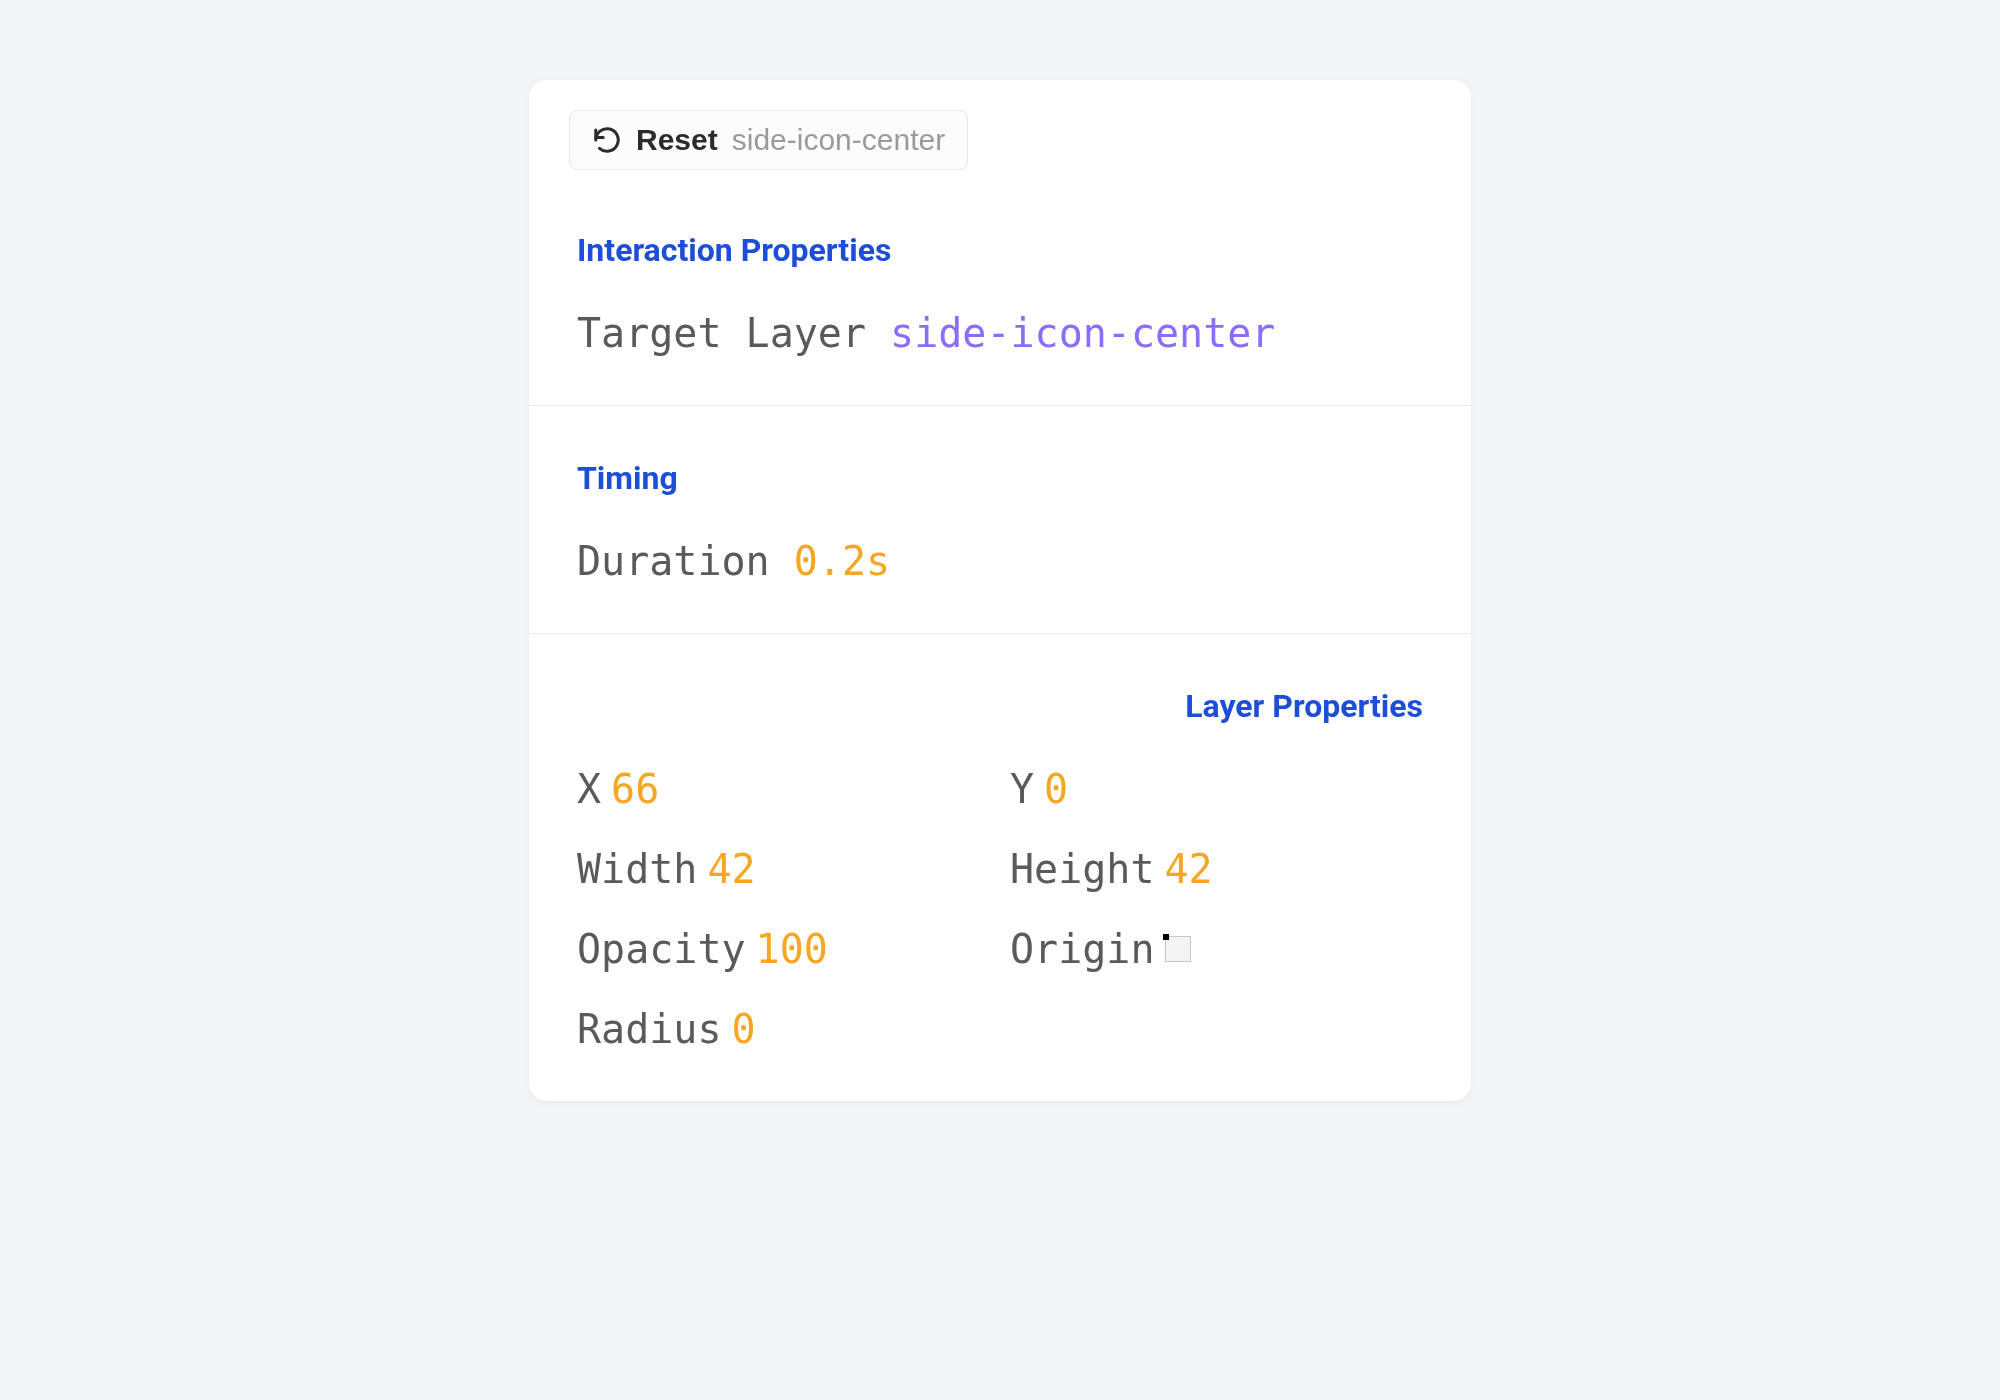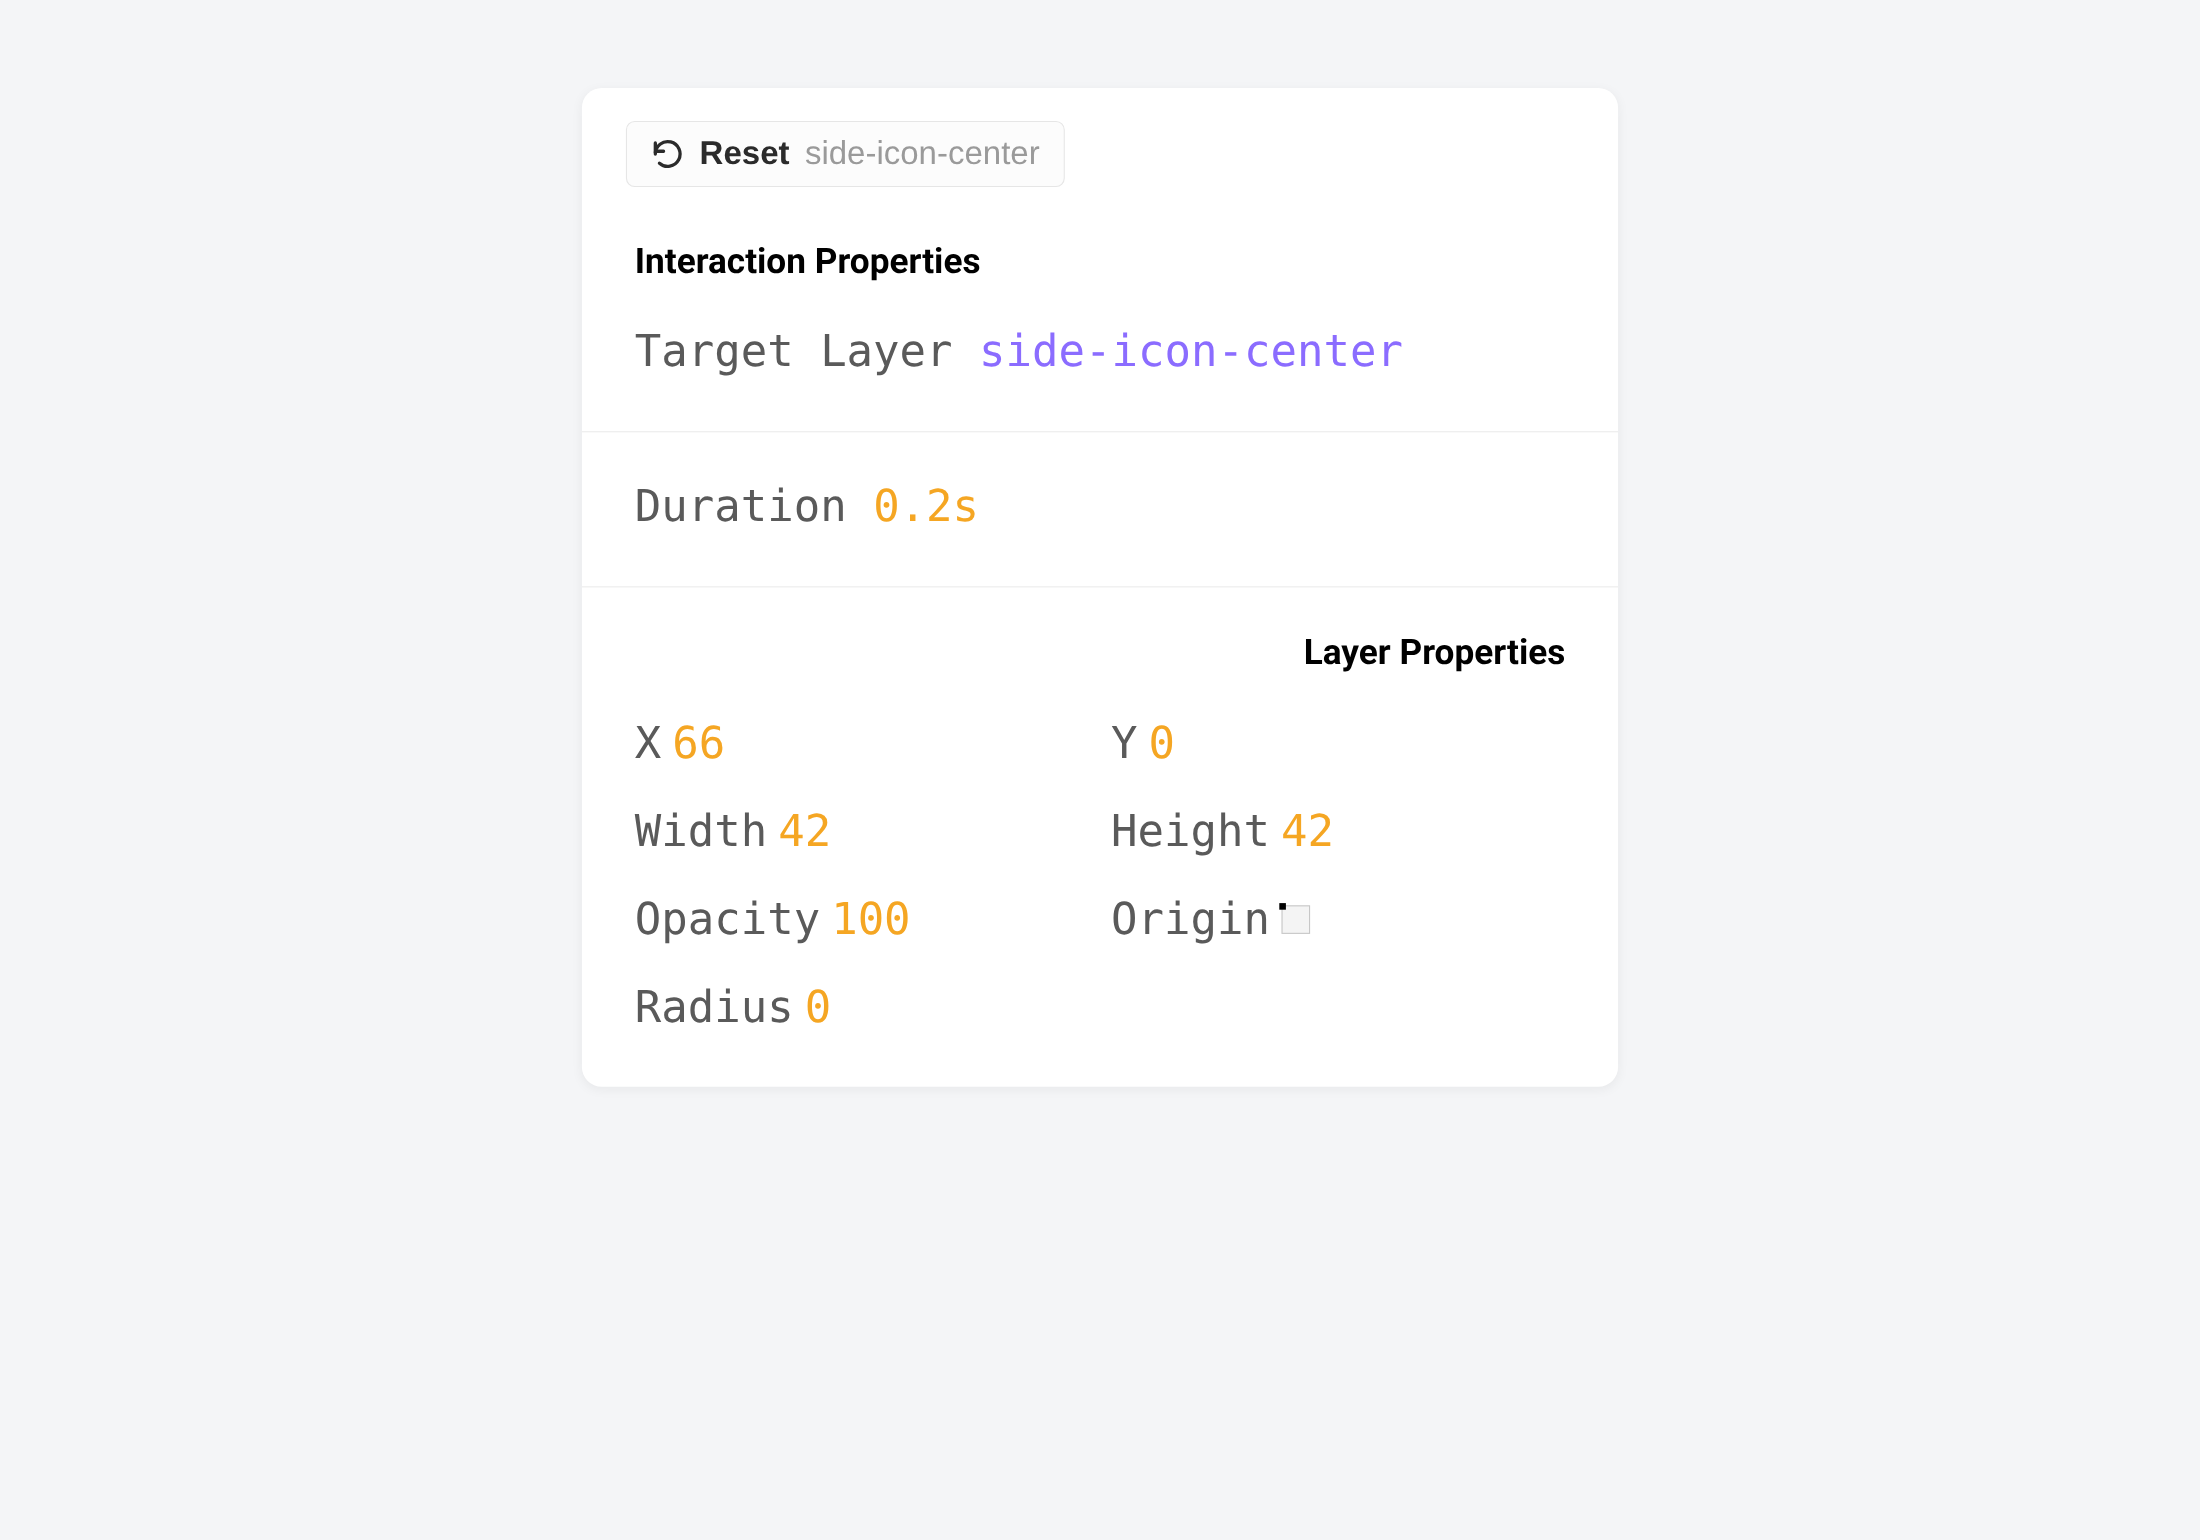--- a/index.html
+++ b/index.html
@@ -59,22 +59,23 @@
     font-weight: 700;
     color: #2b2b2b;
   }
   .reset-target {
     color: #9a9a9a;
     font-weight: 500;
   }
   .section-title {
     font-size: 32px;
     font-weight: 700;
-    color: #000000;
+    color: #1d4ed8;
     margin-bottom: 36px;
+    margin-top: 13px;
   }
   .mono {
     font-family: ui-monospace, SFMono-Regular, "SF Mono", Menlo, Consolas, monospace;
     font-size: 40px;
     line-height: 1.4;
   }
   .prop-label {
     color: #5a5a5a;
   }
   .val-orange {
@@ -152,20 +153,21 @@
   <div class="section interaction" style="padding-top:48px;">
     <h2 class="section-title">Interaction Properties</h2>
     <div class="mono interaction-row">
       <span class="prop-label">Target Layer</span>
       <span> </span>
       <span class="val-purple">side-icon-center</span>
     </div>
   </div>
 
   <div class="section">
+    <h2 class="section-title">Timing</h2>
     <div class="timing-rows">
       <div class="mono">
         <span class="prop-label label-inline">Duration</span>
         <span> </span>
         <span class="val-orange">0.2s</span>
       </div>
     </div>
   </div>
 
   <div class="section">

